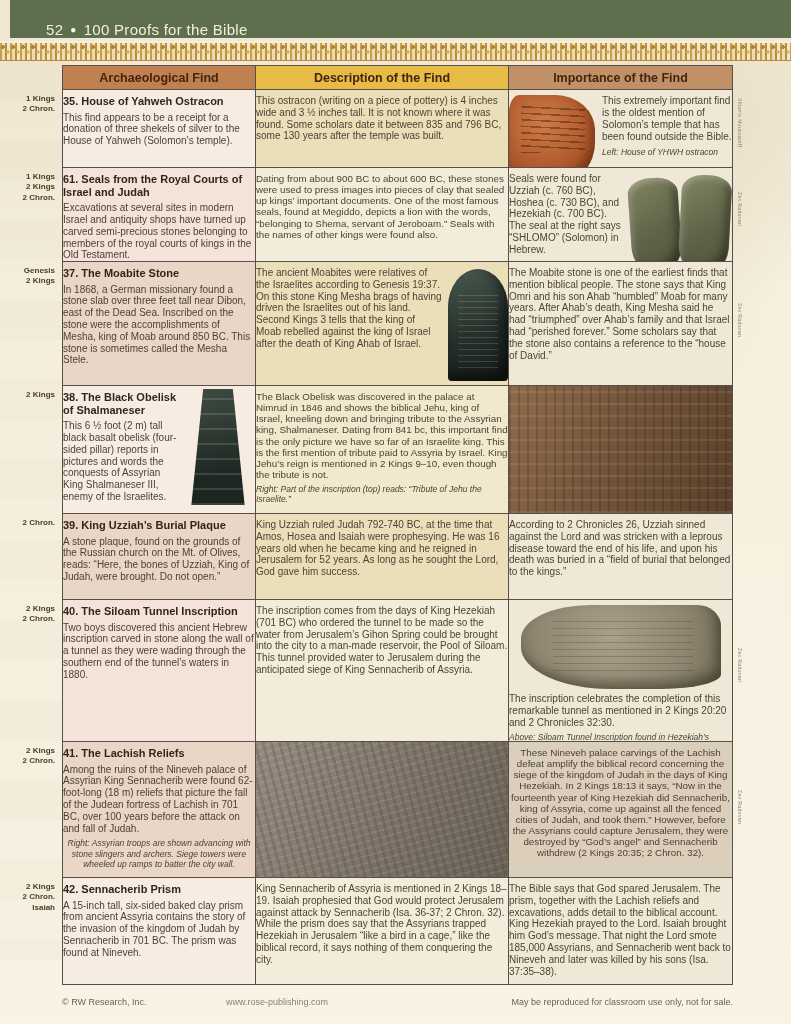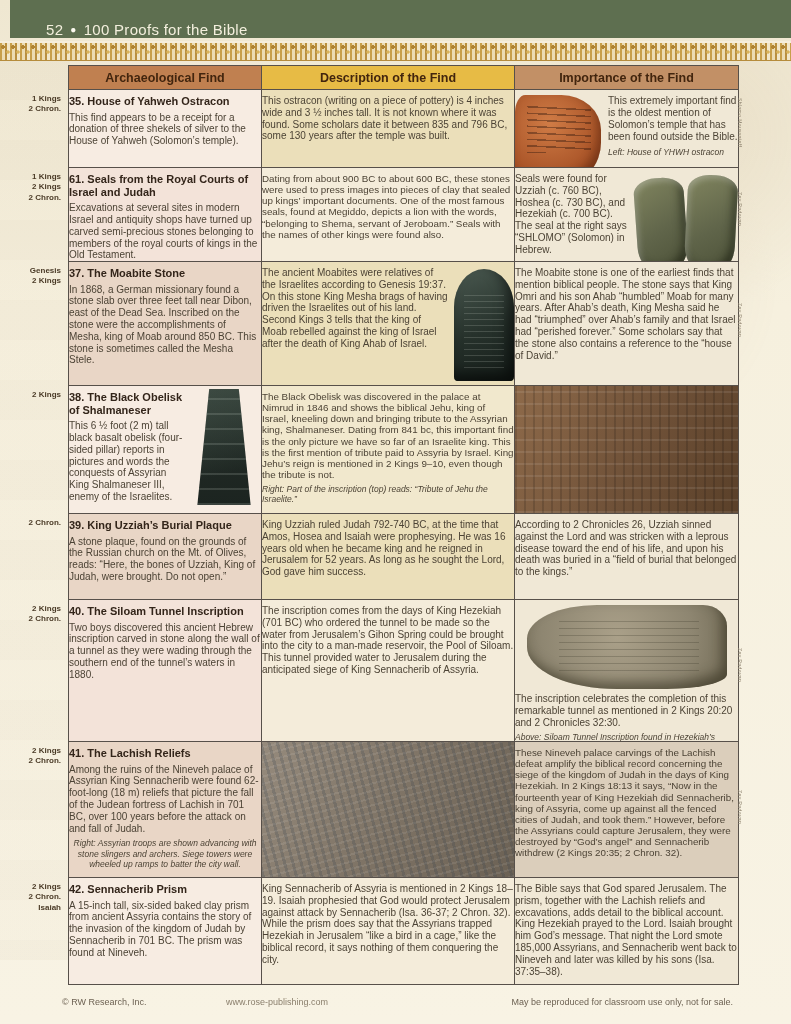--- a/index.html
+++ b/index.html
@@ -23,21 +23,21 @@
   
   .goldband{position:absolute;left:0;top:41px;width:791px;height:17px;
      background:
        radial-gradient(circle at 3px 4px, #b08433 1.6px, transparent 2.1px),
        radial-gradient(circle at 8px 9px, #d9b45c 1.4px, transparent 1.9px),
        repeating-linear-gradient(90deg,#c79f4a 0 2px,#ecdcb2 2px 5px,#b98f3e 5px 7px,#f2e7c9 7px 10px);
      background-size:10px 17px, 10px 17px, auto;
      border-top:2px solid #f6efdd; border-bottom:1px solid #b68c3c;}
 
   
-  .table{position:absolute;left:6px;top:65px;width:717px;
+  .table{position:absolute;left:0;top:65px;width:717px;
      display:grid;
      grid-template-columns:62px 193px 253px 225px;
      grid-template-rows:24px 78px 94px 124px 128px 86px 142px 136px 108px;}
   .refcell{background:transparent;border:0;text-align:right;padding:5px 7px 0 0;
      font-size:8px;font-weight:bold;color:#4a3a26;line-height:1.3;white-space:pre-line;}
   .tcell{border-left:1px solid #57504a;border-top:1px solid #57504a;
      padding:5px 0;overflow:hidden;position:relative;box-sizing:border-box;}
   .tcell.last-col{border-right:1px solid #57504a;}
   .tcell.last-row{border-bottom:1px solid #57504a;}
   .hcell{display:flex;align-items:center;justify-content:center;
@@ -47,21 +47,21 @@
   .h-imp{background:#c29066;}
 
   .row-title{font-weight:bold;font-size:11px;color:#33251a;line-height:1.15;margin-bottom:4px;}
   .body-text{font-size:10px;line-height:1.18;color:#4c4335;}
   .caption{font-size:8.5px;font-style:italic;color:#4c4335;line-height:1.2;margin-top:4px;}
   .caption.right-align{text-align:center;}
 
   
   .bg-find-a{background:#f7ece2;} .bg-find-b{background:#e9d6c6;} .bg-find-c{background:#f3e3d9;}
   .bg-desc-y{background:#ebdfba;} .bg-desc-c{background:#f4ecda;} .bg-desc-p{background:#f1e8cd;}
-  .bg-imp{background:#f0e8d6;} .bg-imp-d{background:#dbcebb;}
+  .bg-imp{background:#f0e8d6;} .bg-imp-d{background:#dbcebb;text-align:center;}
 
   
   .ostracon{float:left;width:86px;height:88px;margin:0 7px 2px 0;
      background:radial-gradient(circle at 40% 32%,#d07c46,#a85327 68%,#8d421e);
      border-radius:12% 46% 42% 18%/20% 40% 46% 14%;
      box-shadow:inset -4px -6px 10px rgba(60,20,5,.4);position:relative;}
   .ostracon:after{content:"";position:absolute;inset:12% 12% 34% 14%;opacity:.7;
      background:repeating-linear-gradient(3deg, rgba(35,15,8,.55) 0 1.5px, transparent 1.5px 6.5px);}
   .seals{float:right;width:104px;height:100px;margin:2px 0 0 6px;position:relative;}
   .seal{position:absolute;width:50px;height:94px;

